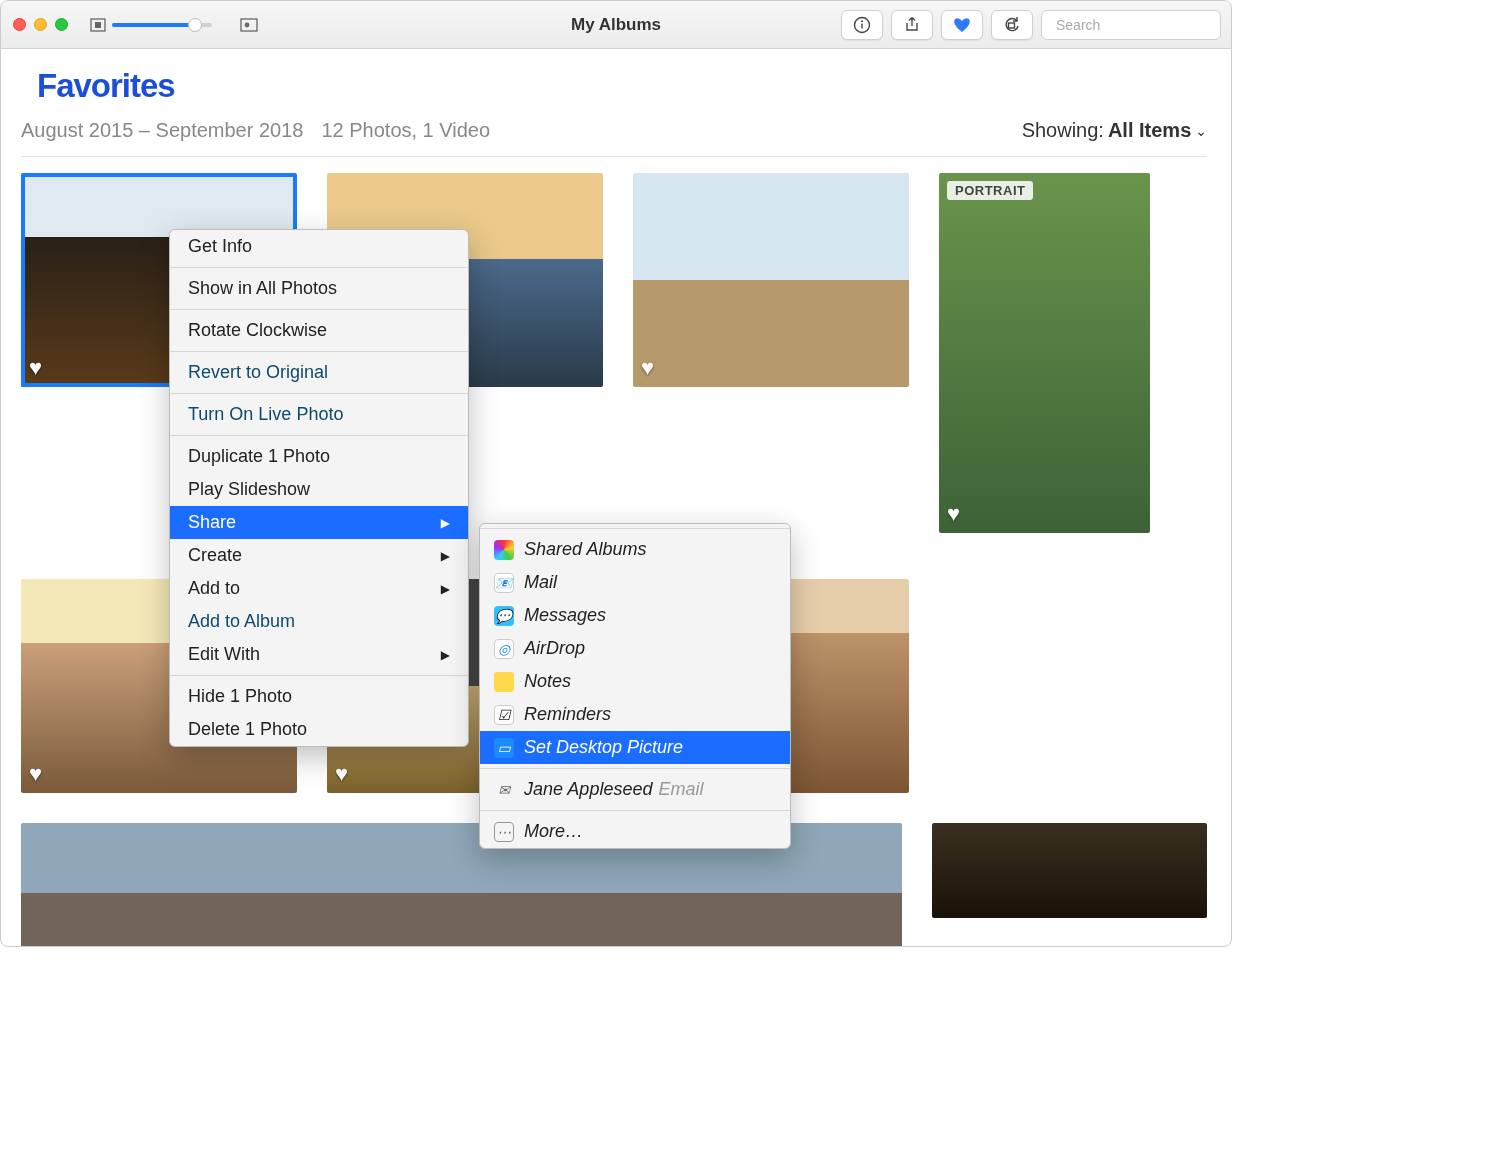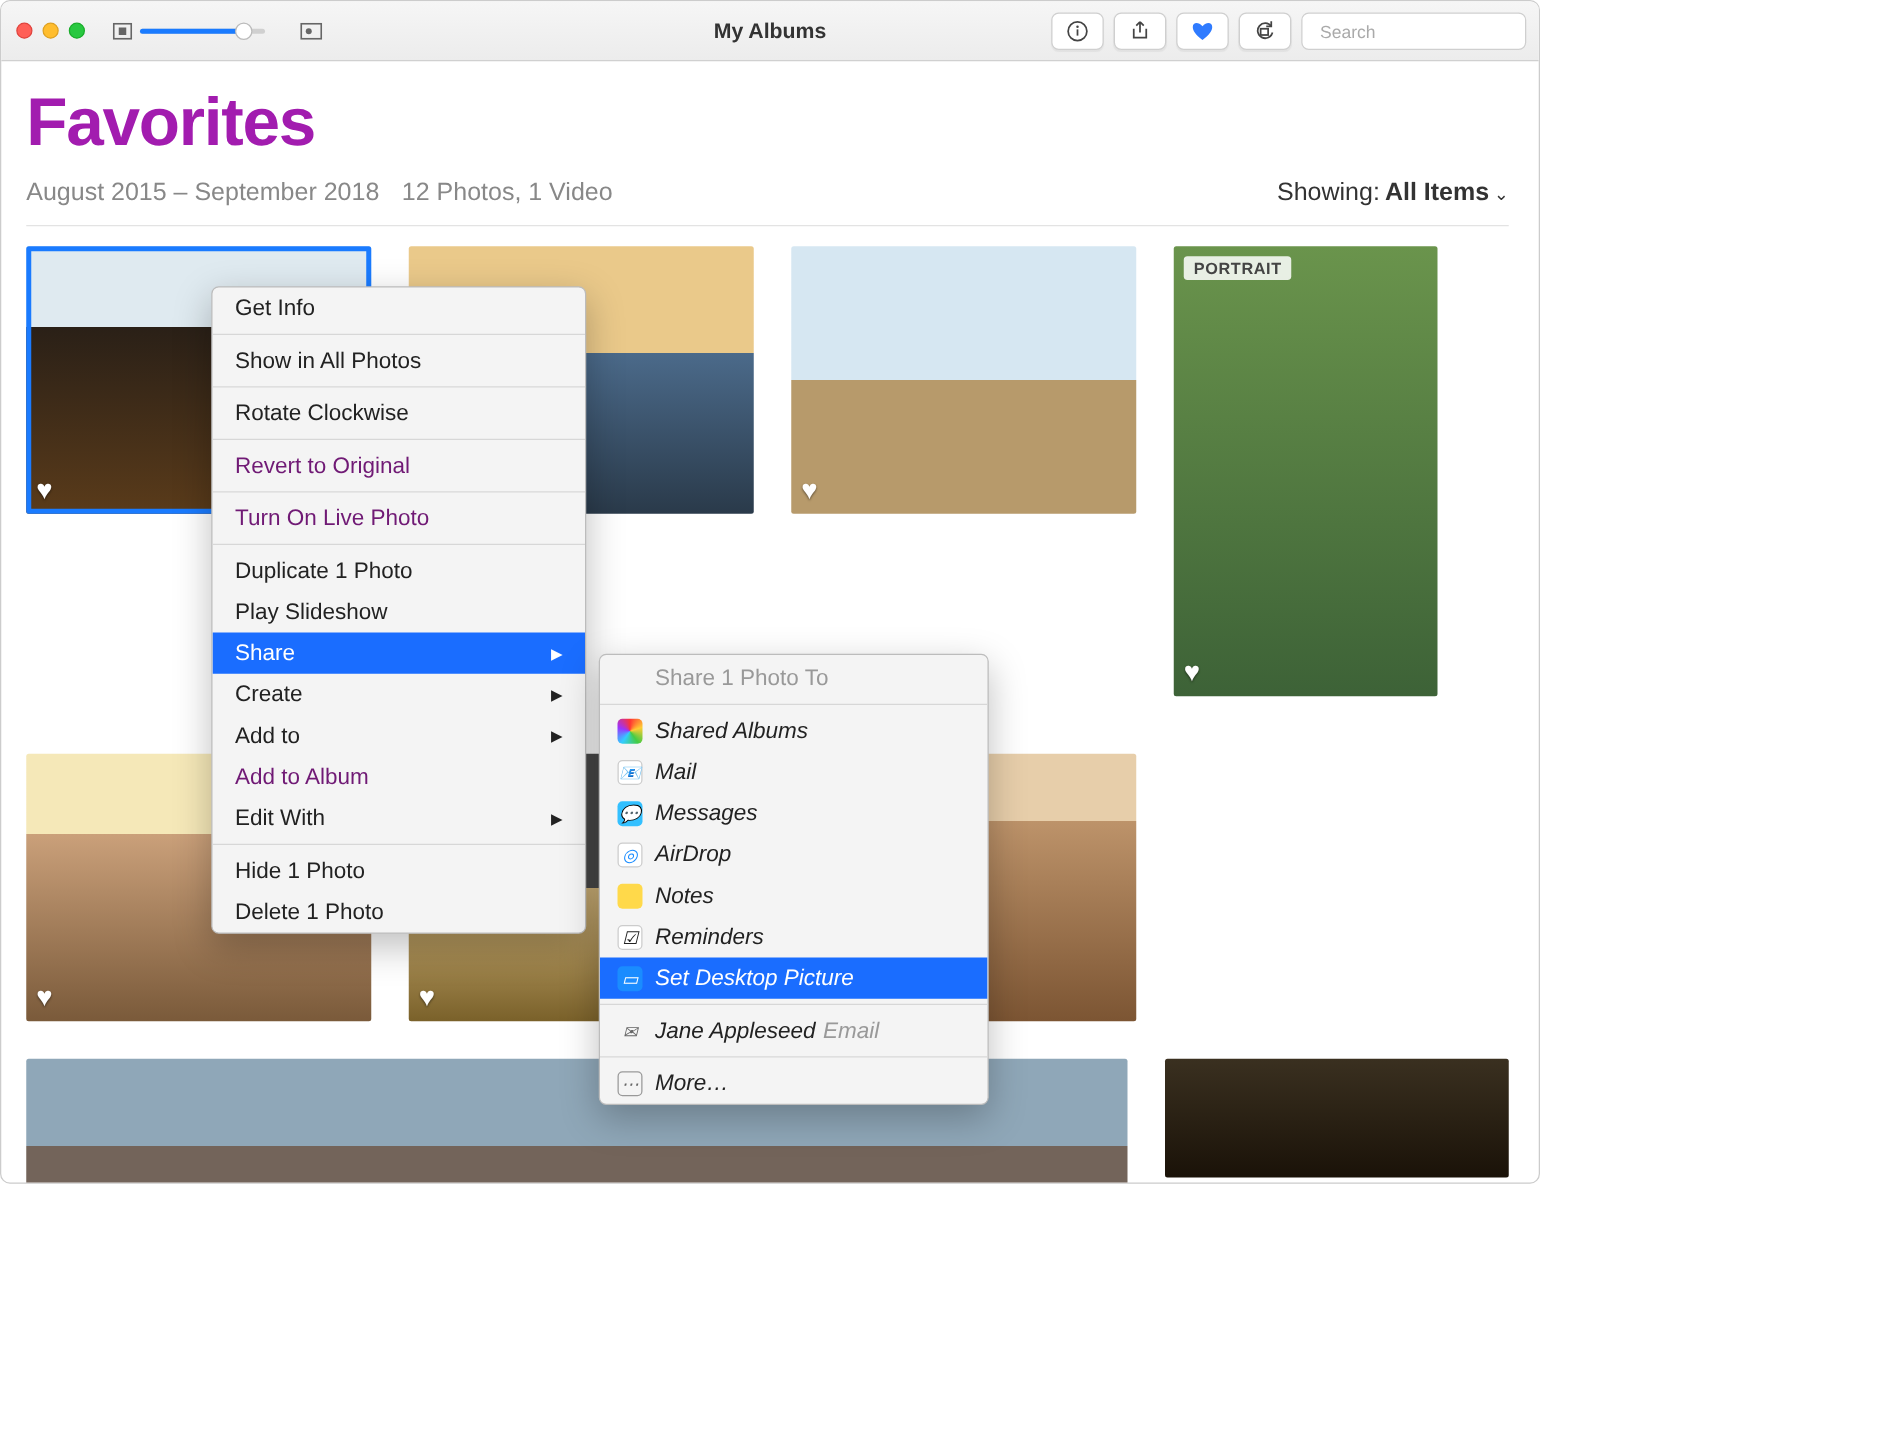--- a/index.html
+++ b/index.html
@@ -18,21 +18,21 @@
   .title-center { position:absolute; left:50%; transform:translateX(-50%); font-size:17px; font-weight:600; color:#333; }
   .toolbar-right { position:absolute; right:10px; display:flex; gap:8px; align-items:center; }
   .tbtn { height:30px; min-width:42px; background:#fff; border:1px solid #cfcfcf; border-radius:6px; display:flex; align-items:center; justify-content:center; color:#444; box-shadow:0 1px 1px rgba(0,0,0,.05); }
   .tbtn.heart { color:#2f7bff; }
   .searchbox { width:180px; height:30px; background:#fff; border:1px solid #cfcfcf; border-radius:6px; display:flex; align-items:center; padding:0 8px; color:#888; gap:6px; }
   .searchbox input { border:none; outline:none; flex:1; font-size:14px; background:transparent; color:#333; }
   .searchbox input::placeholder { color:#aaa; }
 
   
   .content { padding:18px 24px 0 20px; }
-  h1 { font-size:54px; font-weight:800; letter-spacing:-1px; color:#a21caf; }
+  h1 { font-size:33px; font-weight:800; letter-spacing:-1px; color:#1d4ed8;margin-left:16px; }
   .meta { display:flex; align-items:center; justify-content:space-between; margin-top:14px; padding-bottom:14px; border-bottom:1px solid #e3e3e3; }
   .meta-left { display:flex; gap:18px; align-items:baseline; font-size:20px; }
   .date-range { color:#888; font-weight:500; }
   .count { color:#888; }
   .showing { font-size:20px; color:#333; display:flex; align-items:center; gap:4px; }
   .showing b { font-weight:600; }
   .chev { font-size:14px; }
 
   
   .grid { padding:16px 24px 0 20px; display:flex; flex-wrap:wrap; gap:46px 30px; }
@@ -54,21 +54,21 @@
   .thumb6{background:linear-gradient(#4a4a4a 50%,#d1b47a 50%,#7a612a);}
   .thumb7{background:linear-gradient(#e7ceaa 25%,#bd936a 25%,#7c5533);}
   .thumb8{background:linear-gradient(#8fa7b8 50%,#73645a 50%);}
   .thumb9{background:linear-gradient(#3a3020,#1a1208);}
 
   
   .ctx { position:absolute; background:#f4f4f4; border:1px solid #bcbcbc; border-radius:6px; box-shadow:0 10px 30px rgba(0,0,0,.25); font-size:18px; color:#222; overflow:hidden; }
   .ctx.main { left:168px; top:228px; width:300px; }
   .ctx.sub { left:478px; top:522px; width:312px; }
   .mi { padding:6px 18px; display:flex; align-items:center; justify-content:space-between; position:relative; }
-  .mi.dis { color:#701a75; }
+  .mi.dis { color:#0c4a6e; }
   .mi.hl { background:#1a6dff; color:#fff; }
   .sep { height:1px; background:#d7d7d7; margin:4px 0; }
   .arrow { font-size:12px; }
   .subhead { color:#999; padding:8px 18px 6px 44px; font-size:18px; }
   .mi.withicon { padding-left:14px; }
   .mi.withicon .lbl { display:flex; align-items:center;font-style:italic; }
   .mi .suffix { color:#999; font-weight:400; margin-left:6px; font-size:18px; }
 
   .mi .glyph { width:20px; height:20px; display:inline-flex; align-items:center; justify-content:center; margin-right:10px; border-radius:4px; font-size:14px; }
   .g-shared{background:conic-gradient(#f33,#fc3,#4c4,#3cf,#93f,#f33);}
@@ -236,21 +236,20 @@
   <div class="sep"></div>
   <div class="mi">
       <span>Hide 1 Photo</span>
     </div>
   <div class="mi">
       <span>Delete 1 Photo</span>
     </div>
 </div>
 
 <div class="ctx sub">
-  <div class="subhead">Share 1 Photo To</div>
   <div class="sep"></div>
   <div class="mi withicon">
       <span class="lbl">
         <span class="glyph g-shared"></span>
         <span>Shared Albums</span>
       </span>
     </div>
   <div class="mi withicon">
       <span class="lbl">
         <span class="glyph g-mail">📧</span>

